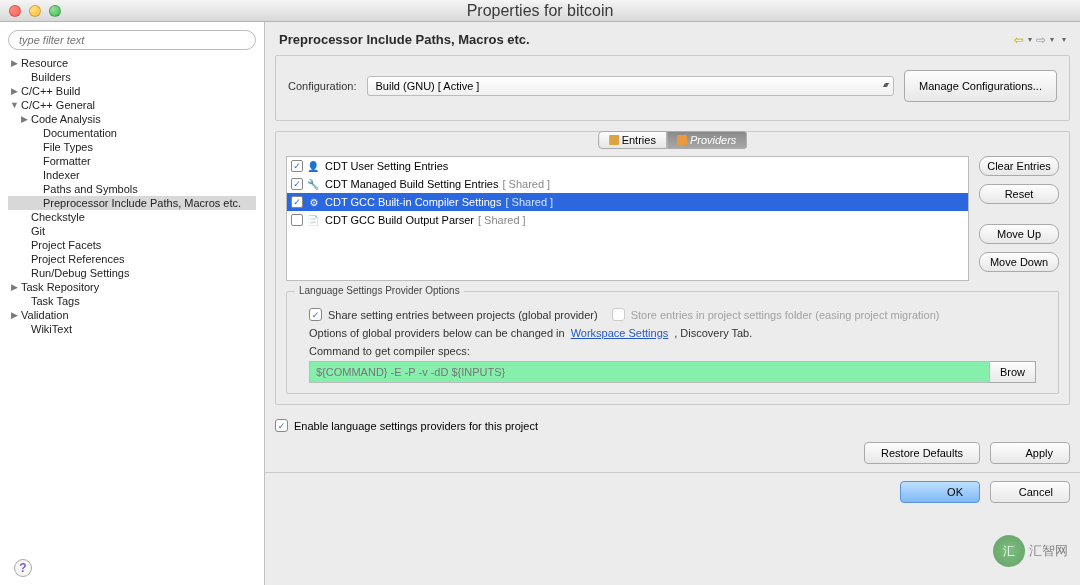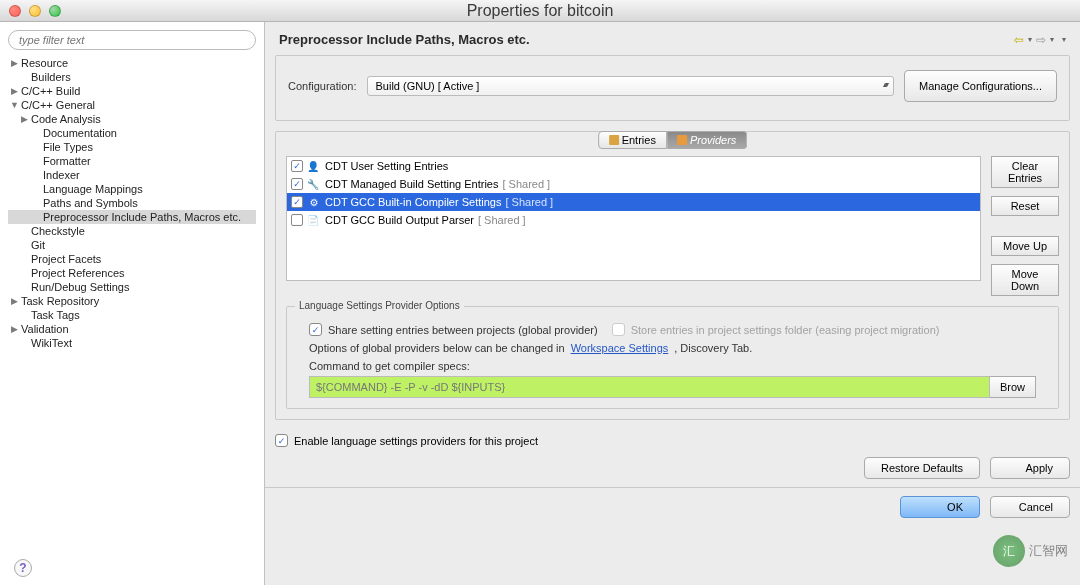--- a/index.html
+++ b/index.html
@@ -50,33 +50,33 @@
     .provider-list { flex: 1; background: #fff; border: 1px solid #bdbdbd; height: 125px; }
     .p-row { display: flex; align-items: center; padding: 2px 4px; gap: 4px; }
     .p-row.sel { background: #2b67de; color: #fff; }
     .cb { width: 12px; height: 12px; border: 1px solid #888; border-radius: 2px; background: #fff; display: inline-flex; align-items: center; justify-content: center; font-size: 9px; color: #2b67de; }
     .cb.on::before { content: "✓"; }
     .p-ico { width: 14px; height: 14px; display: inline-flex; align-items: center; justify-content: center; font-size: 10px; }
     .shared { color: #888; }
     .p-row.sel .shared { color: #d5e3ff; }
     
     .side-btns { display: flex; flex-direction: column; gap: 8px; }
-    .sbtn { width: 68px; padding: 3px 6px; border: 1px solid #aaa; border-radius: 0; background: linear-gradient(#fdfdfd,#e8e8e8); cursor: pointer; text-align: center; }
+    .sbtn { width: 80px; padding: 3px 6px; border: 1px solid #aaa; border-radius: 9px; background: linear-gradient(#fdfdfd,#e8e8e8); cursor: pointer; text-align: center; }
     .sbtn.spacer-top { margin-top: 12px; }
     
     .options-group { margin: 0 10px 10px; border: 1px solid #c9c9c9; border-radius: 2px; padding: 16px 22px 10px; position: relative; background: #ececec; }
     .group-label { position: absolute; top: -7px; left: 8px; background: #ececec; padding: 0 4px; color: #444; font-size: 10px; }
     .opt-row { display: flex; align-items: center; gap: 6px; margin-bottom: 6px; color: #333; }
     .dis { color: #a2a2a2; }
     .cb2 { width: 13px; height: 13px; border: 1px solid #888; border-radius: 3px; background: #fff; display: inline-flex; align-items: center; justify-content: center; font-size: 9px; color: #2b67de; flex-shrink: 0; }
     .cb2.on::before { content: "✓"; }
     .link { color: #2457c5; text-decoration: underline; cursor: pointer; }
     .cmd-label { color: #333; margin-bottom: 4px; }
     .cmd-row { display: flex; gap: 0; }
-    .cmd-input { flex: 1; padding: 4px 6px; border: 1px solid #bbb; background: #bef264; color: #777; font-size: 11px; }
+    .cmd-input { flex: 1; padding: 4px 6px; border: 1px solid #bbb; background: #86efac; color: #777; font-size: 11px; }
     .browse-btn { padding: 4px 10px; border: 1px solid #aaa; border-left: none; background: linear-gradient(#fdfdfd,#e8e8e8); cursor: pointer; }
     
     .enable-row { display: flex; align-items: center; gap: 6px; padding: 6px 0 4px; }
     
     .footer1 { display: flex; justify-content: flex-end; gap: 10px; padding: 6px 0 2px; }
     .footer2 { border-top: 1px solid #c9c9c9; margin: 6px -10px 0; padding: 8px 10px 0; display: flex; justify-content: flex-end; gap: 10px; }
     .fbtn { min-width: 80px; padding: 4px 16px; border: 1px solid #aaa; border-radius: 4px; background: linear-gradient(#fdfdfd,#e8e8e8); cursor: pointer; text-align: right; }
     .fbtn.primary { background: linear-gradient(#bfe0ff,#7fb8f5); border-color: #5a93d6; }
     
     .help-corner { position: absolute; bottom: 8px; left: 14px; width: 18px; height: 18px; border: 1px solid #aaa; border-radius: 50%; display: flex; align-items: center; justify-content: center; color: #7a5fc7; font-weight: bold; font-size: 12px; background: #f8f8f8; cursor: pointer; }
@@ -129,24 +129,20 @@
           <span class="tree-arrow"></span>
           <span>File Types</span>
         </div>
         <div class="tree-item ind2">
           <span class="tree-arrow"></span>
           <span>Formatter</span>
         </div>
         <div class="tree-item ind2">
           <span class="tree-arrow"></span>
           <span>Indexer</span>
-        </div>
-        <div class="tree-item ind2">
-          <span class="tree-arrow"></span>
-          <span>Language Mappings</span>
         </div>
         <div class="tree-item ind2">
           <span class="tree-arrow"></span>
           <span>Paths and Symbols</span>
         </div>
         <div class="tree-item ind2 sel">
           <span class="tree-arrow"></span>
           <span>Preprocessor Include Paths, Macros etc.</span>
         </div>
         <div class="tree-item ind1">

